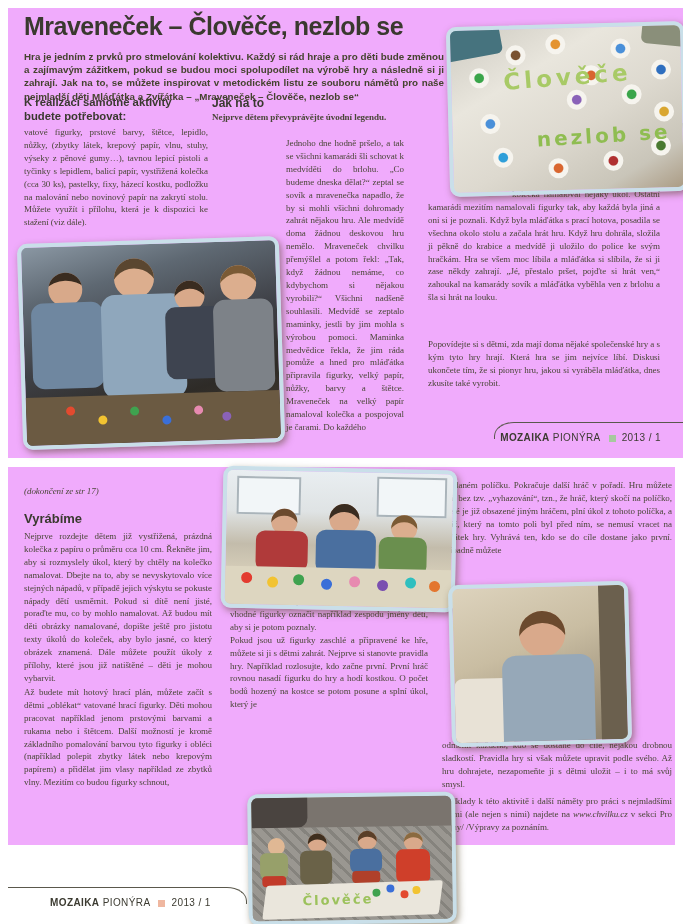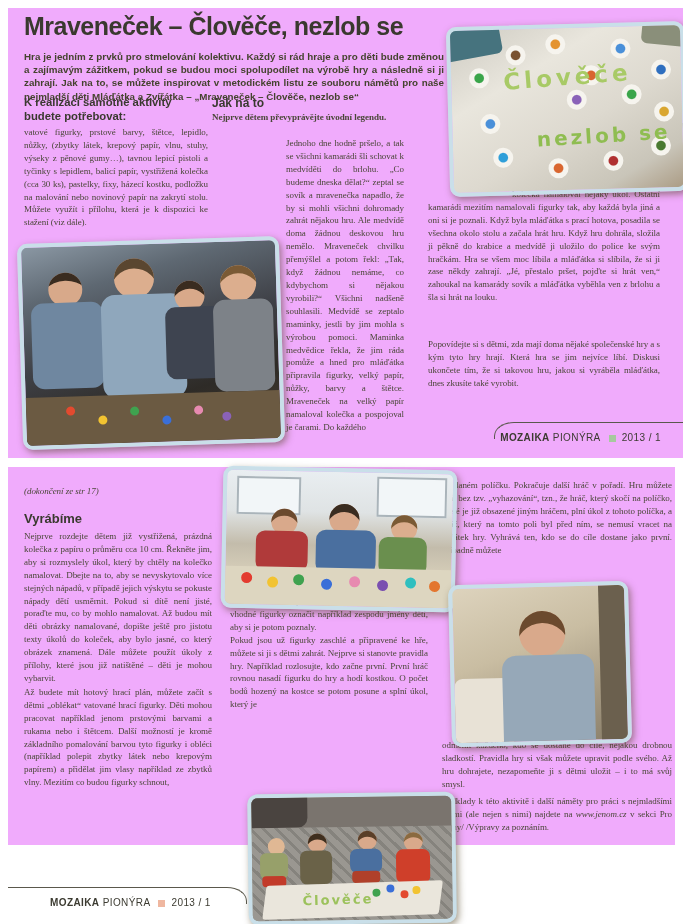--- a/index.html
+++ b/index.html
@@ -31,21 +31,21 @@
   <div class="t body" style="left:16px;top:118px;width:184px;">vatové figurky, prstové barvy, štětce, lepidlo, nůžky, (zbytky látek, krepový papír, vlnu, stuhy, výseky z pěnové gumy…), tavnou lepicí pistoli a tyčinky s lepidlem, balicí papír, vystřižená kolečka (cca 30 ks), pastelky, fixy, házecí kostku, podložku na malování nebo novinový papír na zakrytí stolu. Můžete využít i přílohu, která je k dispozici ke stažení (viz dále).</div>
 
   <div class="t hsans" style="left:204px;top:88px;font-size:12px;">Jak na to</div>
   <div class="t body" style="left:204px;top:103px;width:192px;font-weight:bold;">Nejprve dětem převyprávějte úvodní legendu.</div>
   <div class="t body" style="left:204px;top:129px;width:192px;">
     <div style="float:left;width:74px;height:206px;margin-top:103px;"></div>
     <span>Jednoho dne hodně pršelo, a tak se všichni kamarádi šli schovat k medvíděti do brlohu. „Co budeme dneska dělat?“ zeptal se sovík a mravenečka napadlo, že by si mohli všichni dohromady zahrát nějakou hru. Ale medvídě doma žádnou deskovou hru nemělo. Mraveneček chvilku přemýšlel a potom řekl: „Tak, když žádnou nemáme, co kdybychom si nějakou vyrobili?“ Všichni nadšeně souhlasili. Medvídě se zeptalo maminky, jestli by jim mohla s výrobou pomoci. Maminka medvědice řekla, že jim ráda pomůže a hned pro mláďátka připravila figurky, velký papír, nůžky, barvy a štětce. Mraveneček na velký papír namaloval kolečka a pospojoval je čarami. Do každého</span>
   </div>
 
   <div class="t body" style="left:420px;top:180px;width:232px;text-indent:84px;">kolečka namaloval nějaký úkol. Ostatní kamarádi mezitím namalovali figurky tak, aby každá byla jiná a oni si je poznali. Když byla mláďátka s prací hotova, posadila se všechna okolo stolu a začala hrát hru. Když hru dohrála, složila ji pěkně do krabice a medvídě ji uložilo do police ke svým hračkám. Hra se všem moc líbila a mláďátka si slíbila, že si ji zase někdy zahrají. „Jé, přestalo pršet, pojďte si hrát ven,“ zahoukal na kamarády sovík a mláďátka vyběhla ven z brlohu a šla si hrát na louku.</div>
-  <div class="t body" style="left:420px;top:330px;width:232px;">Popovídejte si s dětmi, zda mají doma nějaké společenské hry a s kým tyto hry hrají. Která hra se jim nejvíce líbí. Diskusi ukončete tím, že si takovou hru, jakou si vyráběla mláďátka, dnes zkusíte také vyrobit.</div>
+  <div class="t body" style="left:420px;top:330px;width:232px;">Popovídejte si s dětmi, zda mají doma nějaké společenské hry a s kým tyto hry hrají. Která hra se jim nejvíce líbí. Diskusi ukončete tím, že si pionyr hru, jakou si vyráběla mláďátka, dnes zkusíte také vyrobit.</div>
 
   <div class="photo" style="left:440px;top:16px;width:230px;height:162px;transform:rotate(-1.5deg);background:linear-gradient(150deg,#7e9aa0 0%,#d7d4cb 10%,#e9e6dd 30%,#ddd9cf 58%,#c9c5b9 84%,#ab9c85 100%);">
     <div class="ph" style="left:-14px;top:-12px;width:64px;height:40px;background:#46737e;transform:rotate(-9deg);border-radius:6px;"></div>
     <div class="ph" style="right:-16px;top:-10px;width:54px;height:30px;background:#8a8f7a;transform:rotate(7deg);border-radius:6px;"></div>
     <div class="spot" style="left:95px;top:6px;background:radial-gradient(circle,#e4932f 30%,#f6f4ee 38%);"></div>
     <div class="spot" style="left:160px;top:12px;background:radial-gradient(circle,#4a90d9 30%,#f6f4ee 38%);"></div>
     <div class="spot" style="left:18px;top:38px;background:radial-gradient(circle,#3aa54a 30%,#f6f4ee 38%);"></div>
     <div class="spot" style="left:55px;top:16px;background:radial-gradient(circle,#7a5230 30%,#f6f4ee 38%);"></div>
     <div class="spot" style="left:200px;top:34px;background:radial-gradient(circle,#2f6fbf 30%,#f6f4ee 38%);"></div>
     <div class="spot" style="left:130px;top:38px;background:radial-gradient(circle,#d9662f 30%,#f6f4ee 38%);"></div>
@@ -96,21 +96,21 @@
   </div>
 
   <div class="t" style="left:222px;top:128px;width:198px;">
     <div class="body" style="position:static;text-indent:66px;">pokliďte s dětmi pracovní místo. Je vhodné figurky označit například zespodu jmény dětí, aby si je potom poznaly.</div>
     <div class="body" style="position:static;">Pokud jsou už figurky zaschlé a připravené ke hře, můžete si ji s dětmi zahrát. Nejprve si stanovte pravidla hry. Například rozlosujte, kdo začne první. První hráč rovnou nasadí figurku do hry a hodí kostkou. O počet bodů hozený na kostce se potom posune a splní úkol, který je</div>
   </div>
 
   <div class="t body" style="left:434px;top:12px;width:230px;">na daném políčku. Pokračuje další hráč v pořadí. Hru můžete hrát bez tzv. „vyhazování“, tzn., že hráč, který skočí na políčko, které je již obsazené jiným hráčem, plní úkol z tohoto políčka, a hráč, který na tomto poli byl před ním, se nemusí vracet na začátek hry. Vyhrává ten, kdo se do cíle dostane jako první. Případně můžete</div>
   <div class="t body" style="left:434px;top:272px;width:230px;">odměnit každého, kdo se dostane do cíle, nějakou drobnou sladkostí. Pravidla hry si však můžete upravit podle svého. Až hru dohrajete, nezapomeňte ji s dětmi uložit – i to má svůj smysl.</div>
   <div class="t body" style="left:434px;top:328px;width:230px;">
-    <span>Podklady k této aktivitě i další náměty pro práci s nejmladšími dětmi (ale nejen s nimi) najdete na </span><span class="italic">www.jenom.cz</span><span> v sekci Pro členy/ /Výpravy za poznáním.</span>
+    <span>Podklady k této aktivitě i další náměty pro práci s nejmladšími dětmi (ale nejen s nimi) najdete na </span><span class="italic">www.chvilku.cz</span><span> v sekci Pro členy/ /Výpravy za poznáním.</span>
   </div>
 
   <div class="photo" style="left:214px;top:1px;width:226px;height:134px;transform:rotate(1.2deg);background:linear-gradient(180deg,#e9eef1 0%,#dfe3e4 30%,#c3bcab 55%,#d8d0ba 78%,#cfc6ae 100%);">
     <div class="ph" style="left:10px;top:6px;width:60px;height:34px;background:#f2f6f8;border:2px solid #aab4ba;"></div>
     <div class="ph" style="left:150px;top:4px;width:66px;height:36px;background:#f2f6f8;border:2px solid #aab4ba;"></div>
     <div class="ph" style="left:45px;top:38px;width:26px;height:26px;border-radius:50%;background:#d9a98b;box-shadow:inset 0 10px 0 -3px #6b4a2e;"></div>
     <div class="ph" style="left:30px;top:60px;width:52px;height:40px;border-radius:9px;background:#b03a3a;"></div>
     <div class="ph" style="left:103px;top:32px;width:30px;height:30px;border-radius:50%;background:#d9a98b;box-shadow:inset 0 11px 0 -3px #3a2c20;"></div>
     <div class="ph" style="left:90px;top:58px;width:60px;height:44px;border-radius:10px;background:#4a6f9f;"></div>
     <div class="ph" style="left:165px;top:42px;width:26px;height:26px;border-radius:50%;background:#dcae8e;box-shadow:inset 0 10px 0 -3px #7a5a35;"></div>

